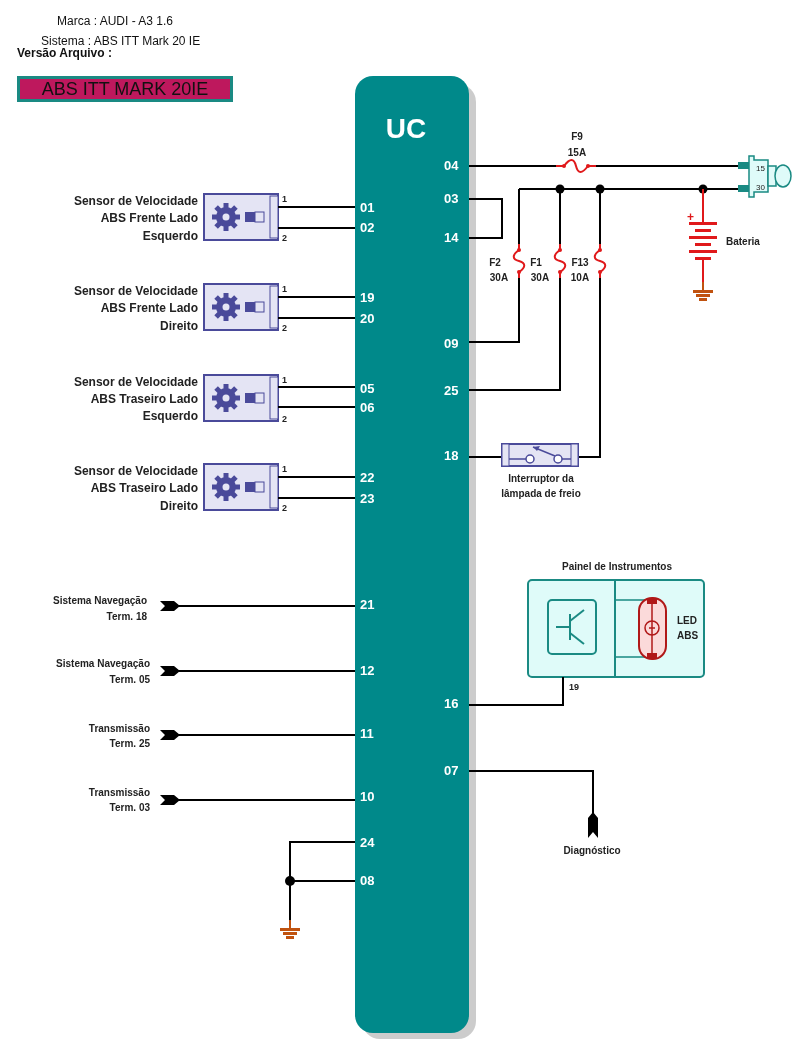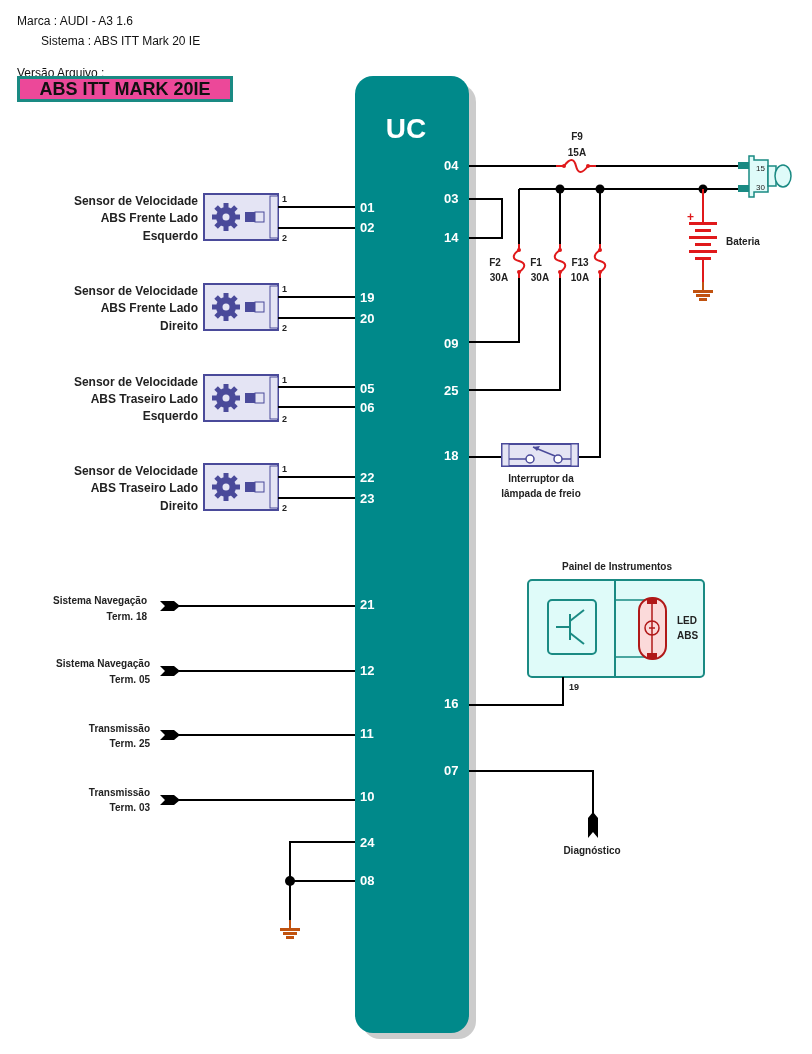--- a/index.html
+++ b/index.html
@@ -1,31 +1,31 @@
 <!DOCTYPE html>
 <html><head>
 <meta charset="utf-8">
 <style>
   html, body { margin:0; padding:0; background:#ffffff; }
   body { width:812px; height:1054px; position:relative; overflow:hidden;
          font-family:"Liberation Sans", sans-serif; }
   .meta { position:absolute; left:17px; font-size:12px; color:#111; }
   .title-box { position:absolute; left:17px; top:76px; width:216px; height:26px;
-               border:3px solid #1a8a83; background:#ec4899; box-sizing:border-box;
-               font-weight:bold; font-size:18px; color:#111; text-align:center; line-height:21px; }
+               border:3px solid #1a8a83; background:#be185d; box-sizing:border-box;
+               font-weight:normal; font-size:18px; color:#111; text-align:center; line-height:21px; }
   svg { position:absolute; left:0; top:0; }
   .lbl { font-family:"Liberation Sans", sans-serif; font-weight:bold; fill:#222; }
   .pin { font-family:"Liberation Sans", sans-serif; font-weight:bold; fill:#ffffff; font-size:13px; }
 </style>
 </head>
 <body>
 
-<div class="meta" style="top:14px;">Marca   : AUDI - A3 1.6</div>
+<div class="meta" style="top:14px;margin-left:40px;">Marca   : AUDI - A3 1.6</div>
 <div class="meta" style="top:34px;margin-left:24px;">Sistema : ABS ITT Mark 20 IE</div>
-<div class="meta" style="top:66px;">Versão Arquivo :</div>
+<div class="meta" style="top:46px;font-weight:bold;">Versão Arquivo :</div>
 <div class="title-box">ABS ITT MARK 20IE</div>
 
 <svg width="812" height="1054" viewBox="0 0 812 1054">
   <defs>
     <g id="gear">
       <circle cx="0" cy="0" r="10" fill="#4a4a9a"></circle>
       <g fill="#4a4a9a">
         <rect x="-2.5" y="-14" width="5" height="6"></rect>
         <rect x="-2.5" y="8" width="5" height="6"></rect>
         <rect x="-14" y="-2.5" width="6" height="5"></rect>

